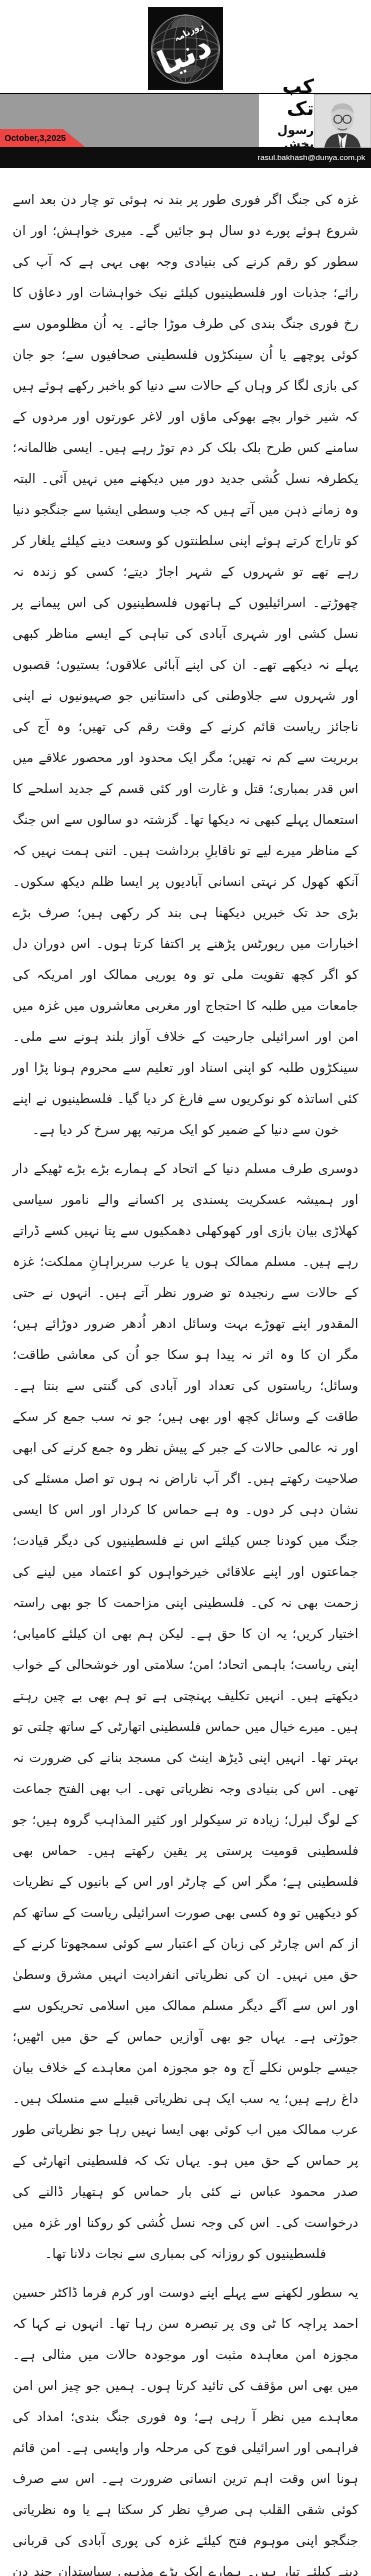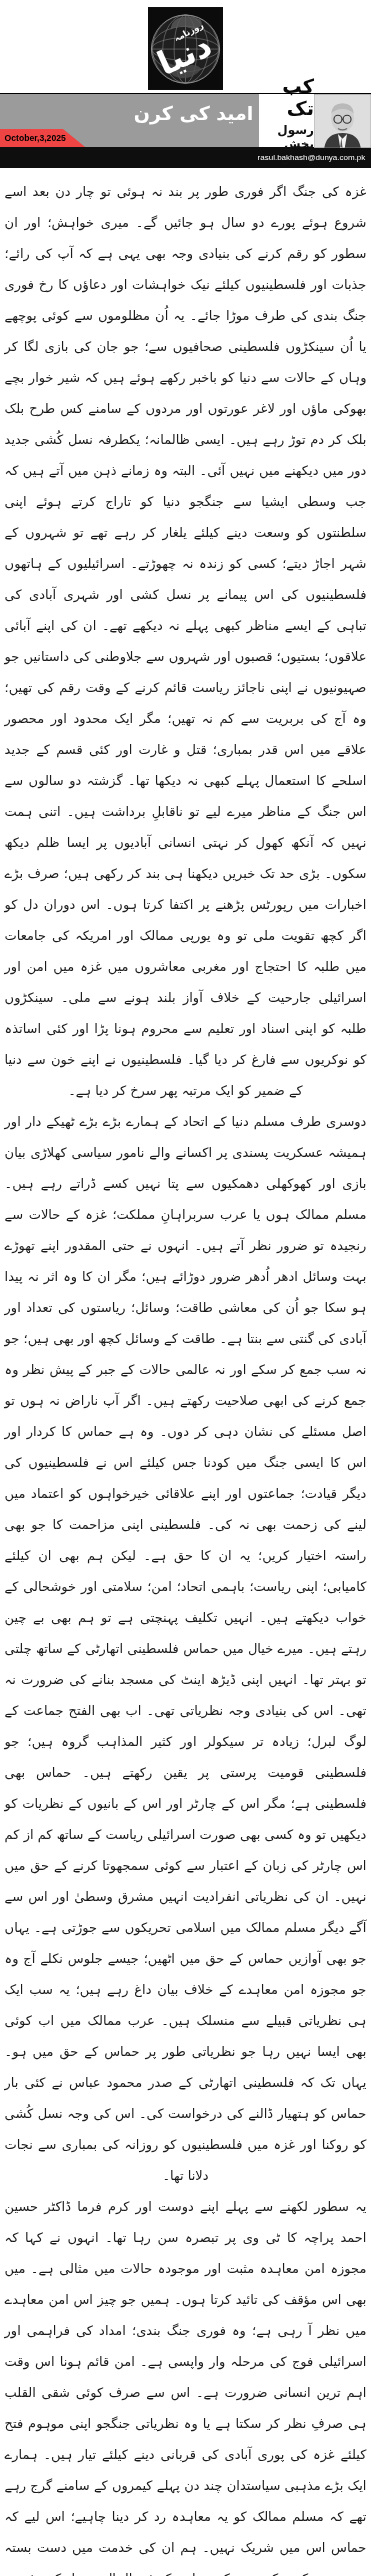--- a/index.html
+++ b/index.html
@@ -30,21 +30,21 @@
   .author-name{font-size:12px;color:#111;font-weight:bold}
   .photo{width:57px;height:54px;display:block;background:#e8e8e8}
 
   
   .email-bar{height:21px;background:var(--bar-black);display:flex;align-items:center;justify-content:flex-end;padding-right:5.7px}
   .email-bar a{color:#fff;text-decoration:none;font-family:"Liberation Sans",sans-serif;font-size:8px}
 
   
   .article{direction:rtl;padding:8px 4.6px 0;color:var(--ink)}
   .article p{font-family:"DejaVu Sans",sans-serif;font-size:13px;line-height:31px;
-    text-align:justify;text-align-last:center;margin:0}
+    text-align:justify;text-align-last:center;margin:8px}
 </style>
 </head>
 <body>
 
 <div class="page">
 
   <div class="masthead">
     <svg class="logo-box" viewBox="0 0 132 146" xmlns="http://www.w3.org/2000/svg">
       <rect x="0" y="0" width="132" height="146" fill="#0b0b0b"></rect>
       <circle cx="66" cy="74" r="60" fill="#1f1f1f" stroke="#8a8a8a" stroke-width="1.5"></circle>
@@ -59,21 +59,20 @@
       </g>
       <path d="M40 40 q14 -10 30 -4 q12 5 20 0 q8 -6 2 -14 q-20 -10 -40 -2 q-12 6 -12 20z" fill="#5a5a5a" opacity="0.8"></path>
       <path d="M30 95 q18 12 40 8 q16 -4 24 6 q-14 18 -38 16 q-22 -4 -26 -30z" fill="#4c4c4c" opacity="0.8"></path>
       <text x="74" y="48" fill="#ffffff" font-family="DejaVu Sans, sans-serif" font-size="15" font-weight="bold" text-anchor="middle" transform="rotate(-28 74 48)">روزنامہ</text>
       <text x="70" y="102" fill="#ffffff" font-family="DejaVu Sans, sans-serif" font-size="58" font-weight="bold" text-anchor="middle" transform="rotate(-24 70 96)">دنیا</text>
     </svg>
   </div>
 
   <div class="header">
     <div class="band">
-      <div class="column-title">امید کی کرن</div>
       <div class="date-box">October,3,2025</div>
     </div>
     <div class="right-panel">
       <div class="kabtak">
         <div class="kabtak-title">کب تک</div>
         <div class="kabtak-rule"></div>
         <div class="author-name">رسول بخش رئیس</div>
       </div>
       <svg class="photo" viewBox="0 0 100 94" xmlns="http://www.w3.org/2000/svg">
         <rect width="100" height="94" fill="#dedede"></rect>

